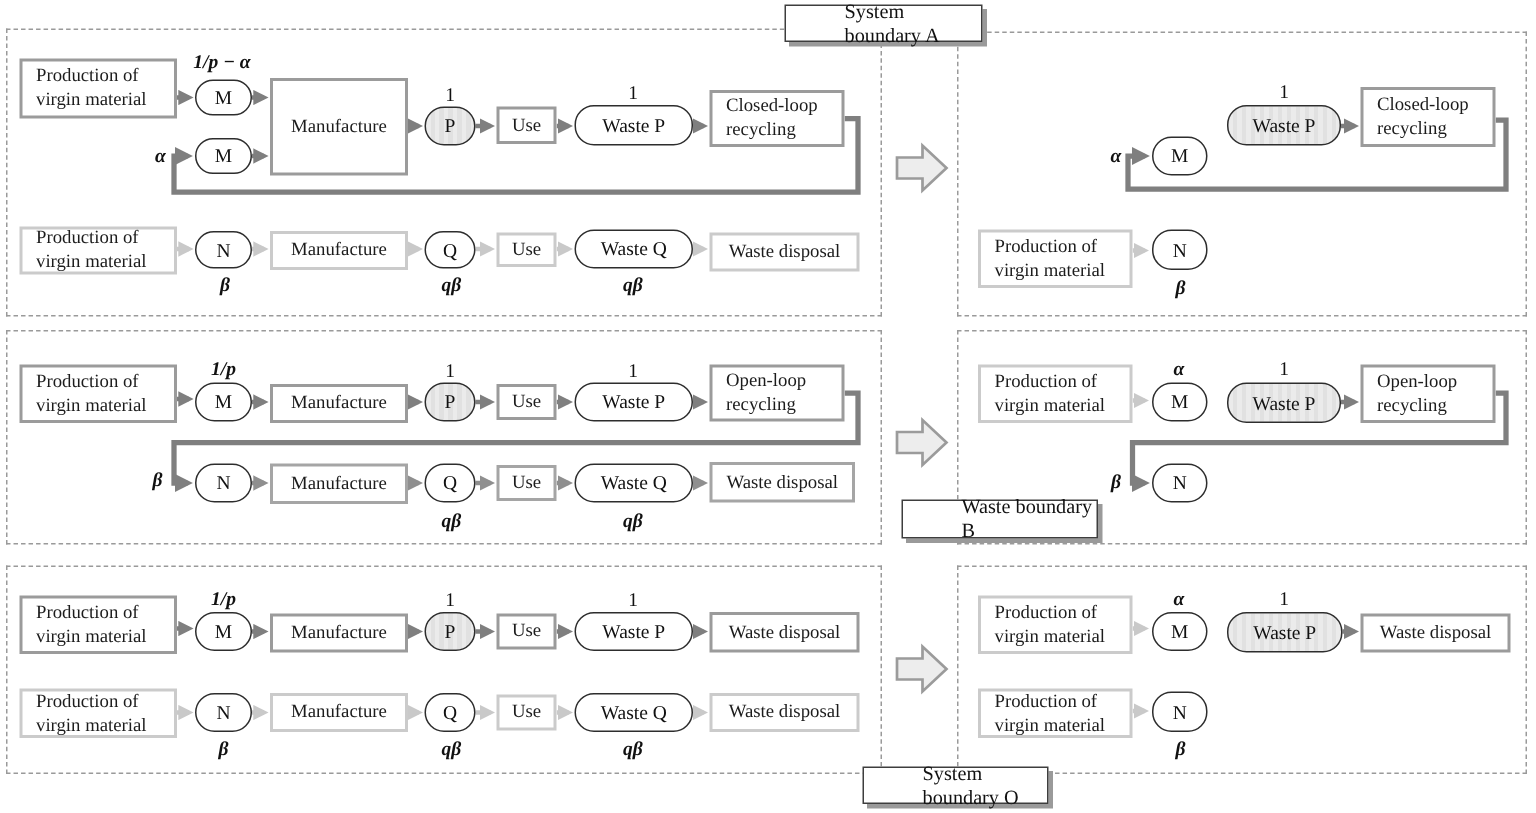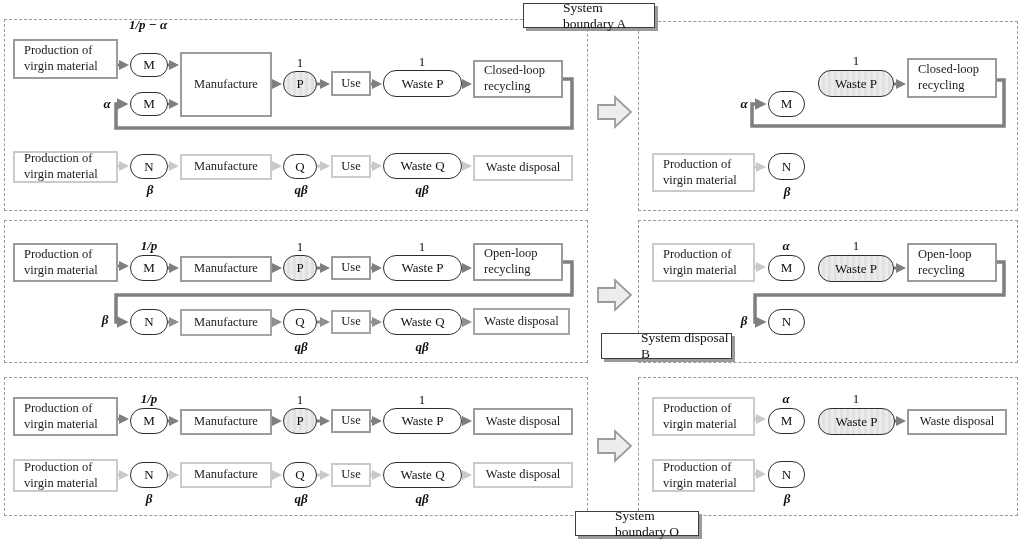--- a/index.html
+++ b/index.html
@@ -128,21 +128,21 @@
       <path d="M598,288 L615,288 L615,280 L631,295 L615,310 L615,302 L598,302 Z"></path>
       <path d="M598,439 L615,439 L615,431 L631,446 L615,461 L615,453 L598,453 Z"></path>
     </g>
   </svg>
 
   <div class="box bmid twol" style="left:13px;top:39px;width:105px;height:40px">
     <span>Production of</span>
     <span>virgin material</span>
   </div>
   <div class="node" style="left:130px;top:53px;width:38px;height:24px">M</div>
-  <div class="math" style="left:148px;top:17px">1/p − α</div>
+  <div class="math" style="left:148px;top:33px">1/p − α</div>
   <div class="node" style="left:130px;top:92px;width:38px;height:24px">M</div>
   <div class="math" style="left:107px;top:96px">α</div>
   <div class="box bmid" style="left:180px;top:52px;width:92px;height:65px">Manufacture</div>
   <div class="node shaded" style="left:283px;top:71px;width:34px;height:26px">P</div>
   <div class="math num" style="left:300px;top:55px">1</div>
   <div class="box bmid" style="left:331px;top:71px;width:40px;height:25px">Use</div>
   <div class="node" style="left:383px;top:70px;width:79px;height:27px">Waste P</div>
   <div class="math num" style="left:422px;top:54px">1</div>
   <div class="box bmid twol" style="left:473px;top:60px;width:90px;height:38px">
     <span>Closed-loop</span>
@@ -258,19 +258,19 @@
     <span>Production of</span>
     <span>virgin material</span>
   </div>
   <div class="node" style="left:768px;top:461px;width:37px;height:27px">N</div>
   <div class="math" style="left:787px;top:491px">β</div>
 
   <div class="syslabel" style="left:523px;top:3px;width:132px;height:25px">
     <span>System boundary A</span>
   </div>
   <div class="syslabel" style="left:601px;top:333px;width:131px;height:26px">
-    <span>System disposal B</span>
+    <span>Waste boundary B</span>
   </div>
   <div class="syslabel" style="left:575px;top:511px;width:124px;height:25px">
     <span>System boundary O</span>
   </div>
 
 </div>
 
 </body></html>

